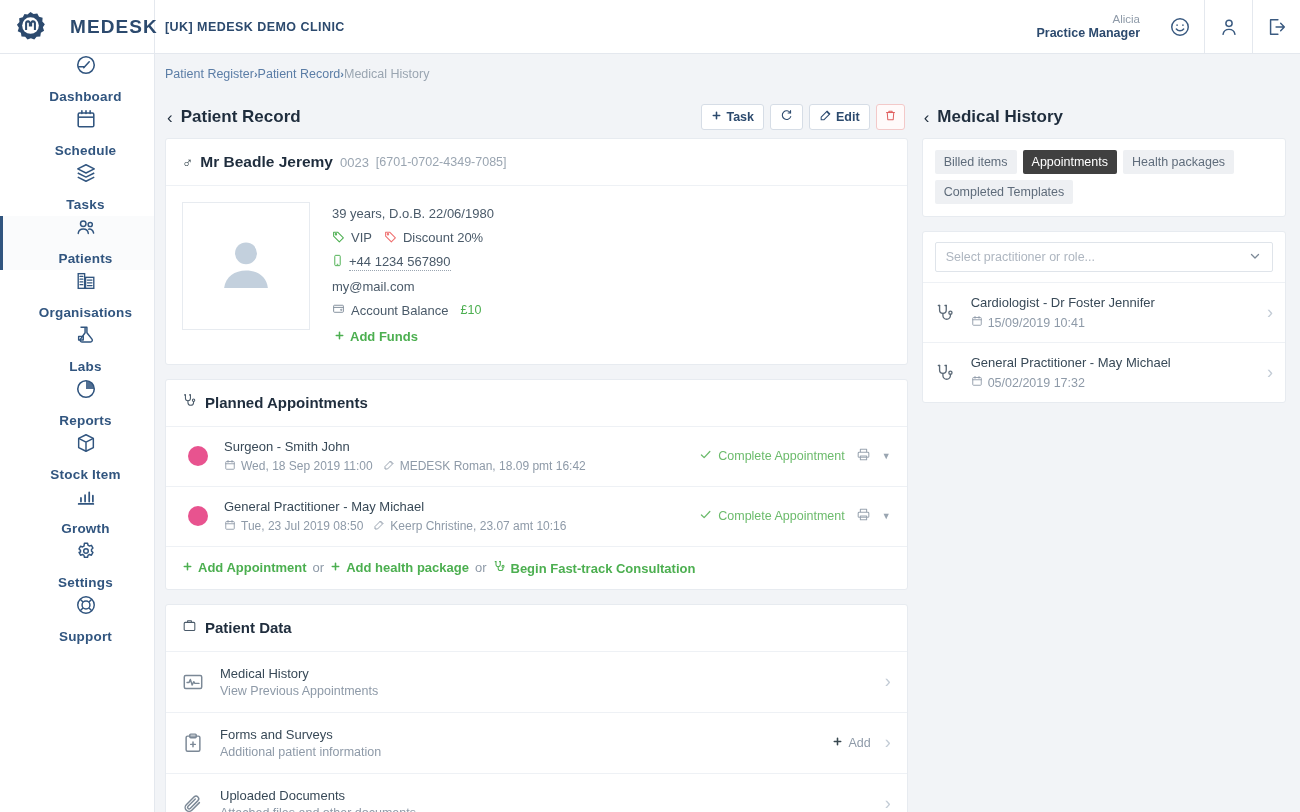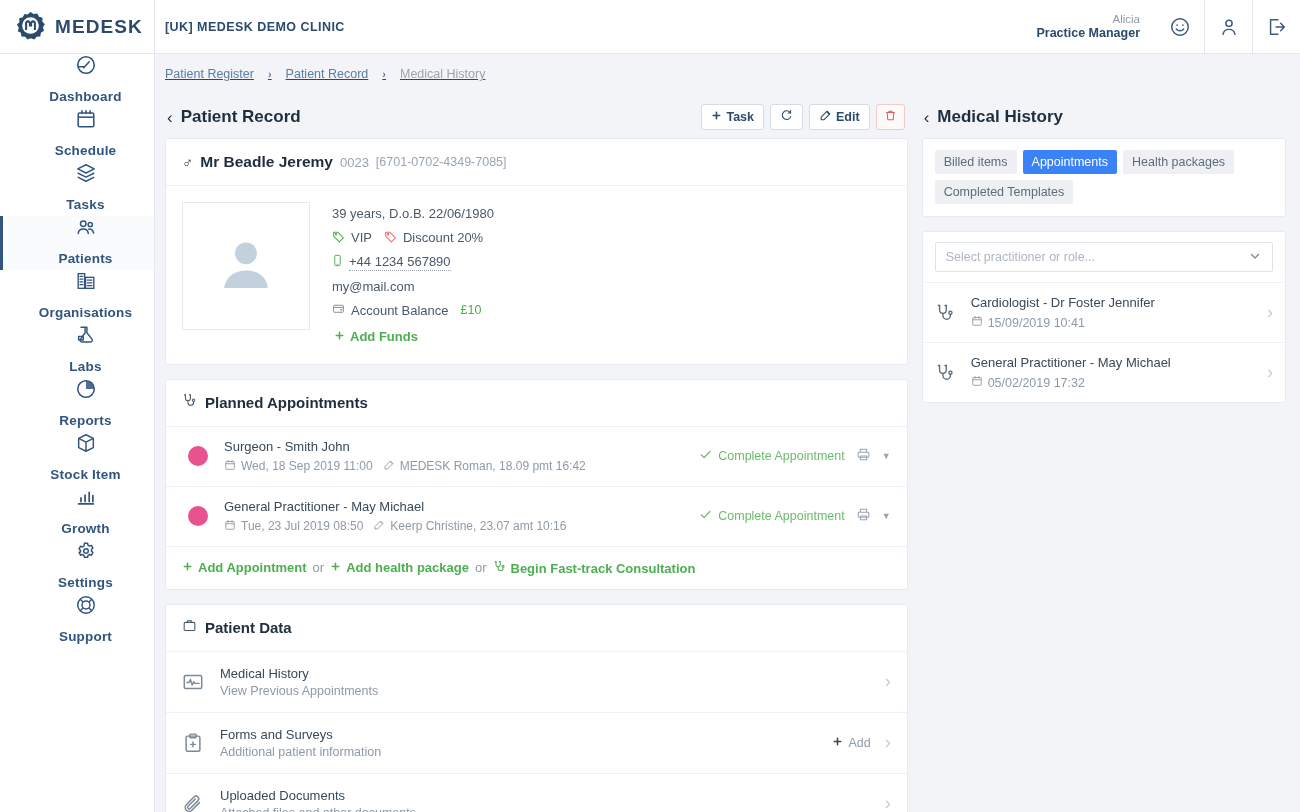--- a/index.html
+++ b/index.html
@@ -14,21 +14,21 @@
   
   .topbar {
     position: absolute; top: 0; left: 0; width: 1300px; height: 54px;
     background: #ffffff;
     border-bottom: 1px solid #e4e8ee;
     display: flex; align-items: center;
     z-index: 30;
   }
   .brand {
     width: 155px; height: 54px;
-    display: flex; align-items: center; gap: 9px;
+    display: flex; align-items: center; gap: 24px;
     padding-left: 15px;
     border-right: 1px solid #e4e8ee;
   }
   .brand-mark { width: 31px; height: 31px; flex: none; }
   .brand-text {
     font-size: 19px; font-weight: bold; color: #2c4a6e;
     letter-spacing: 1.1px;
   }
   .clinic-name {
     font-size: 12.5px; font-weight: bold; color: #2c4a6e;
@@ -68,22 +68,22 @@
   .nav-item.active::before {
     content: ""; position: absolute; left: 0; top: 0;
     width: 3px; height: 100%; background: #31557f;
   }
   .nav-ico { width: 22px; height: 22px; flex: none; color: #31557f; }
 
   
   .page { position: absolute; top: 54px; left: 155px; width: 1145px; height: 758px; }
 
   .breadcrumb {
-    height: 30px; display: flex; align-items: center; gap: 14px;
-    padding: 0 16px 0 10px; font-size: 12.5px; padding-top: 10px; text-decoration: underline;
+    height: 30px; display: flex; align-items: center; gap: 0;
+    padding: 0 16px 0 10px; font-size: 12.5px; padding-top: 10px;
   }
   .crumb { color: #5b7da6; cursor: pointer; }
   .crumb.current { color: #9aa5b1; cursor: default; }
   .crumb-sep { color: #5b7da6; font-size: 11px; font-weight: bold; }
 
   .columns { display: flex; gap: 14px; padding: 12px 14px 0 10px; }
   .col-left { width: 750px; }
   .col-right { width: 368px; }
 
   .col-head {
@@ -186,21 +186,21 @@
   .row-add b { color: #37474f; }
   .row-chevron { color: #c3ccd6; font-size: 18px; }
 
   
   .tab-card { padding: 11px 12px 12px 12px; }
   .tabs { display: flex; flex-wrap: wrap; gap: 6px; }
   .tab {
     background: #eef0f3; color: #5f6c7b; font-size: 12.5px;
     padding: 5px 9px; border-radius: 2px; cursor: pointer;
   }
-  .tab.active { background: #3b82f6; color: #fff; }
+  .tab.active { background: #404040; color: #fff; }
 
   .select-card { padding: 10px 12px; border-bottom: none; }
   .select-box {
     height: 30px; border: 1px solid #dfe4ea; border-radius: 2px;
     display: flex; align-items: center; padding: 0 10px;
     font-size: 12.5px; color: #aeb6c0; background: #fff; cursor: pointer;
   }
   .select-caret { margin-left: auto; color: #7b8896; }
 
   .hist-row {

